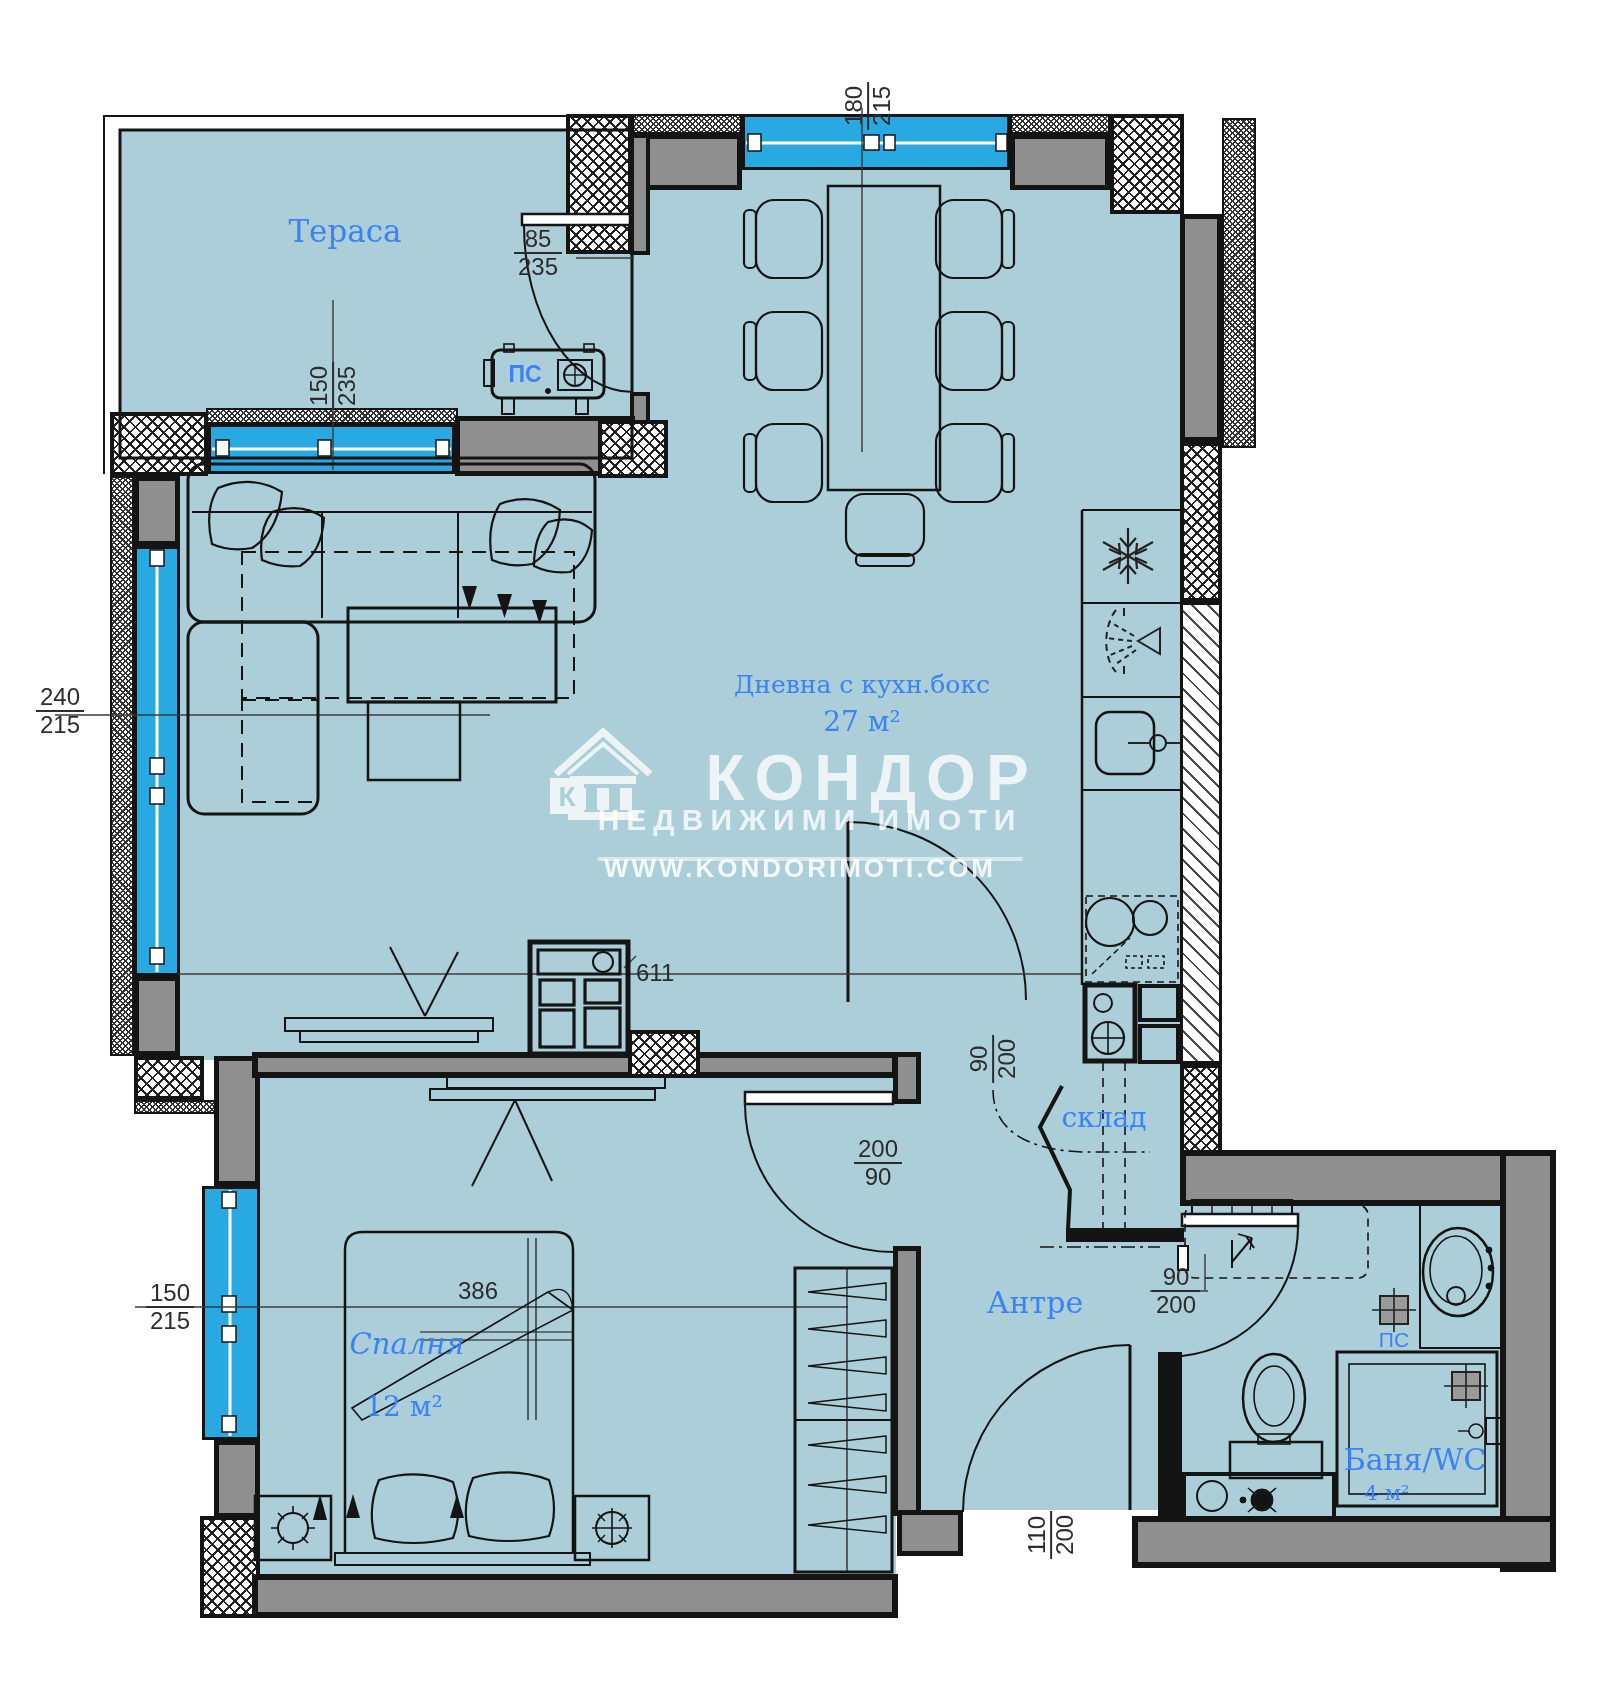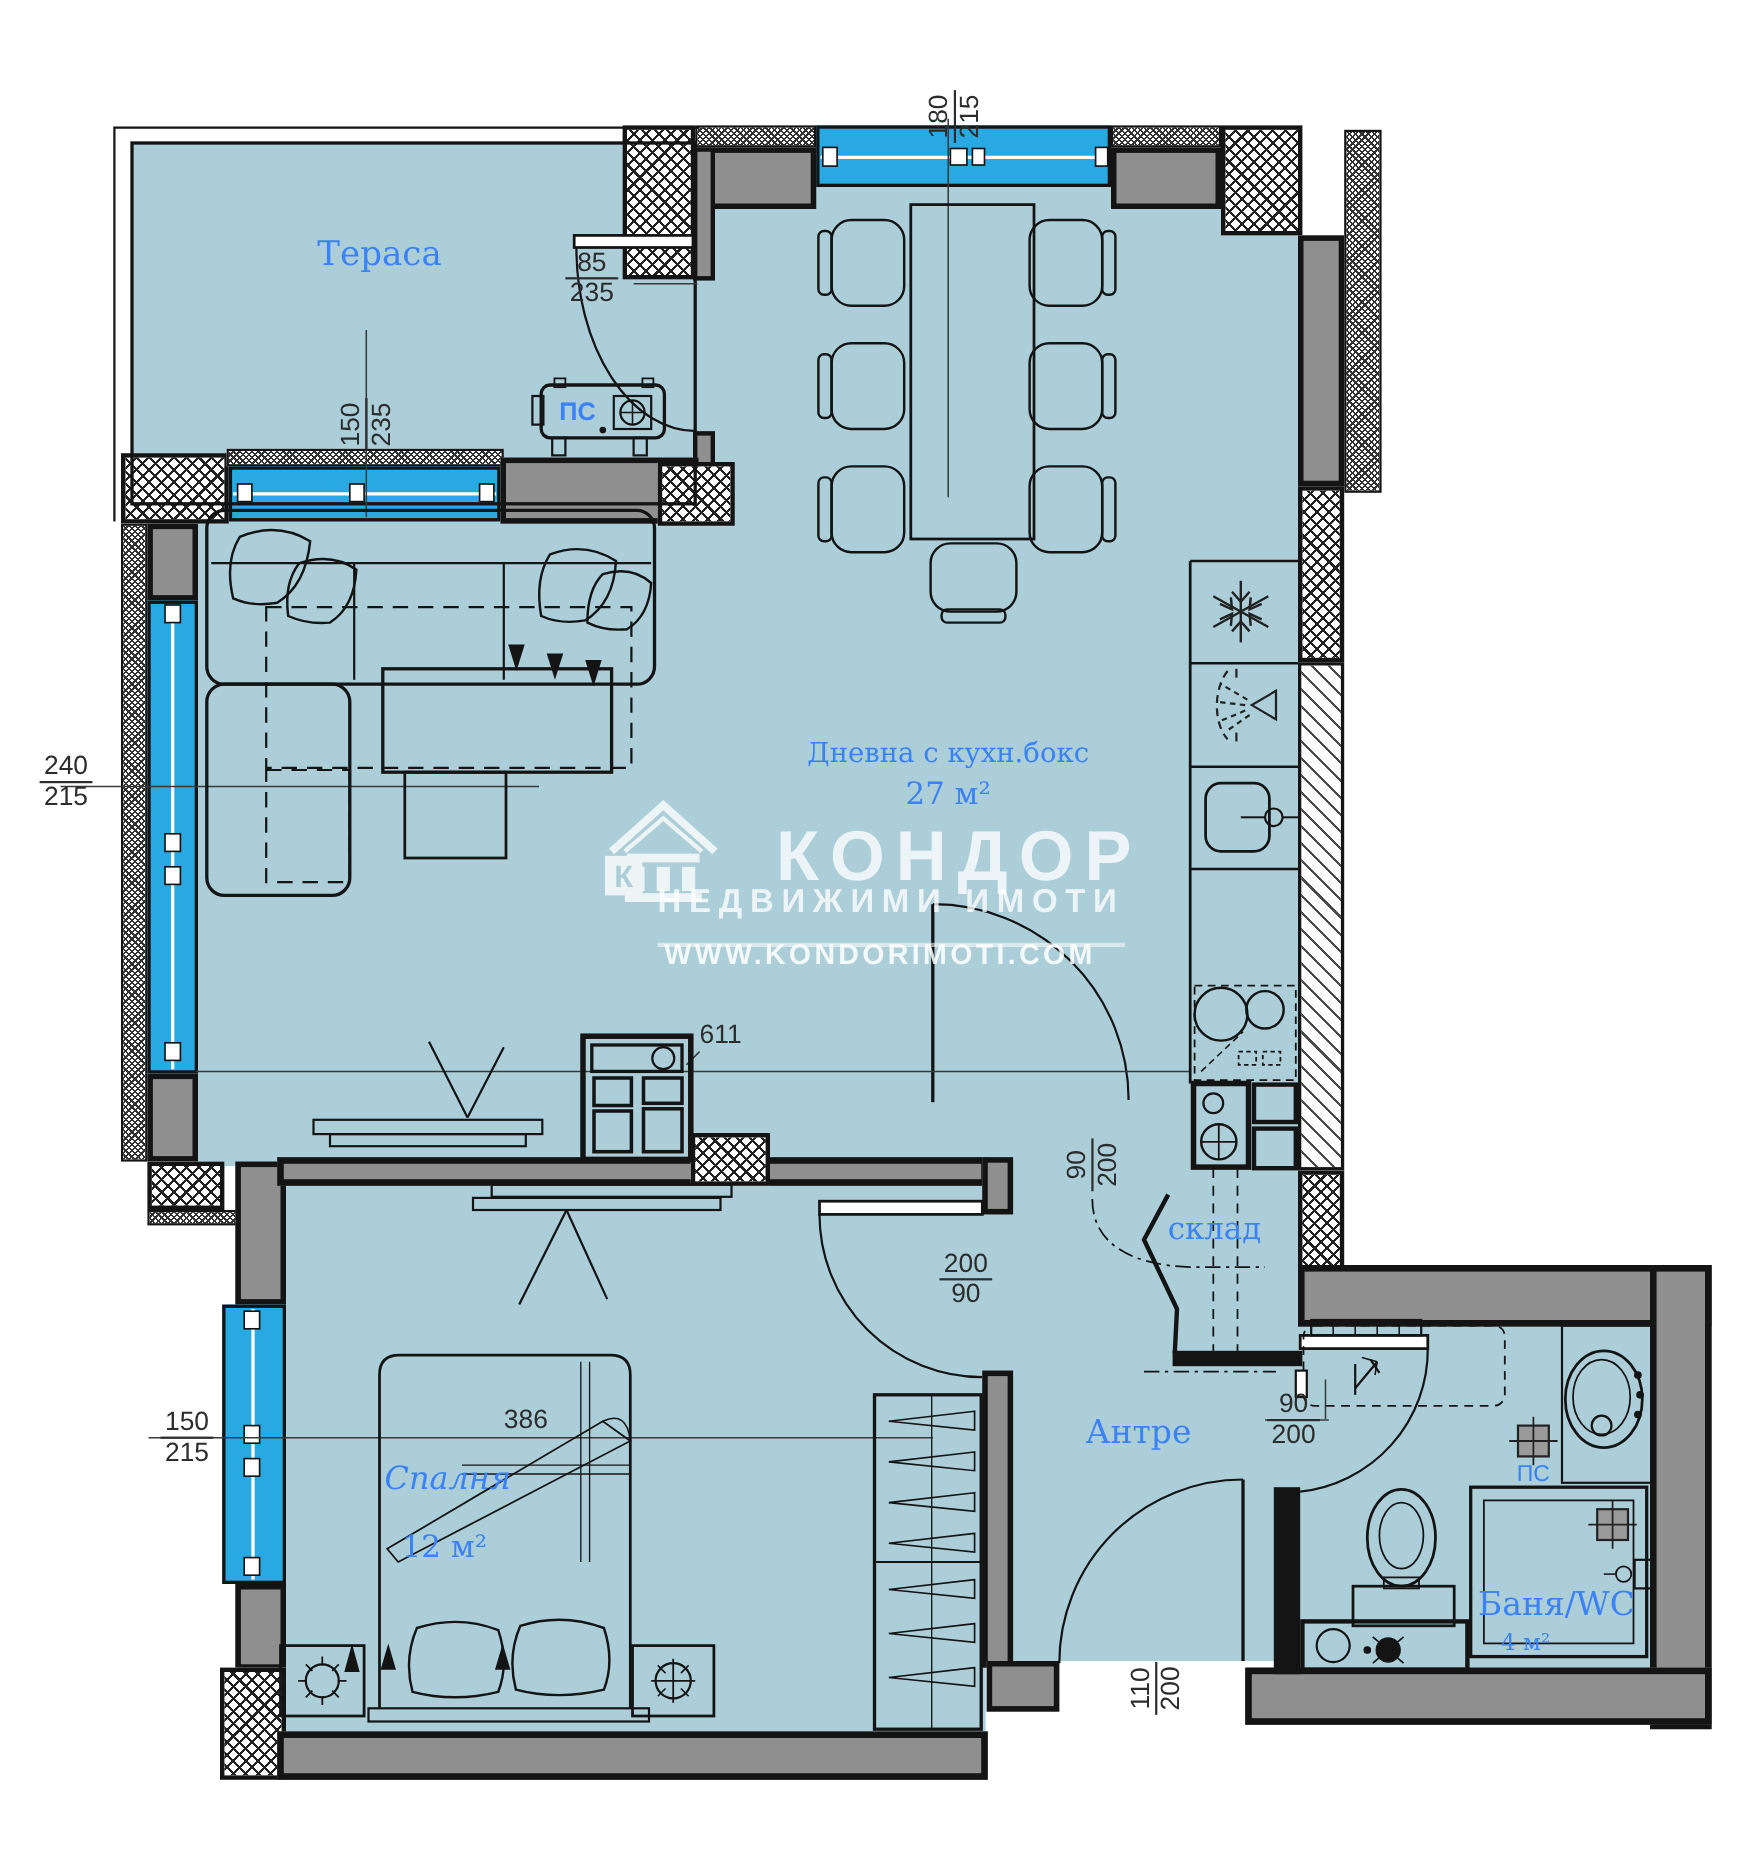--- a/index.html
+++ b/index.html
@@ -417,21 +417,21 @@
   <div class="rotwrap" style="left:302px;top:338px;width:62px;height:96px;">
     <div class="dim">
         <span class="t">150</span>
         <span class="b">235</span>
       </div>
   </div>
   <div class="dim" style="left:36px;top:684px;">
     <span class="t">240</span>
       <span class="b">215</span>
   </div>
-  <div class="dim" style="left:636px;top:928px;">
+  <div class="dim" style="left:636px;top:960px;">
     <span>611</span>
   </div>
   <div class="rotwrap" style="left:962px;top:1028px;width:62px;height:62px;">
     <div class="dim">
         <span class="t">90</span>
         <span class="b">200</span>
       </div>
   </div>
   <div class="dim" style="left:854px;top:1136px;">
     <span class="t">200</span>

